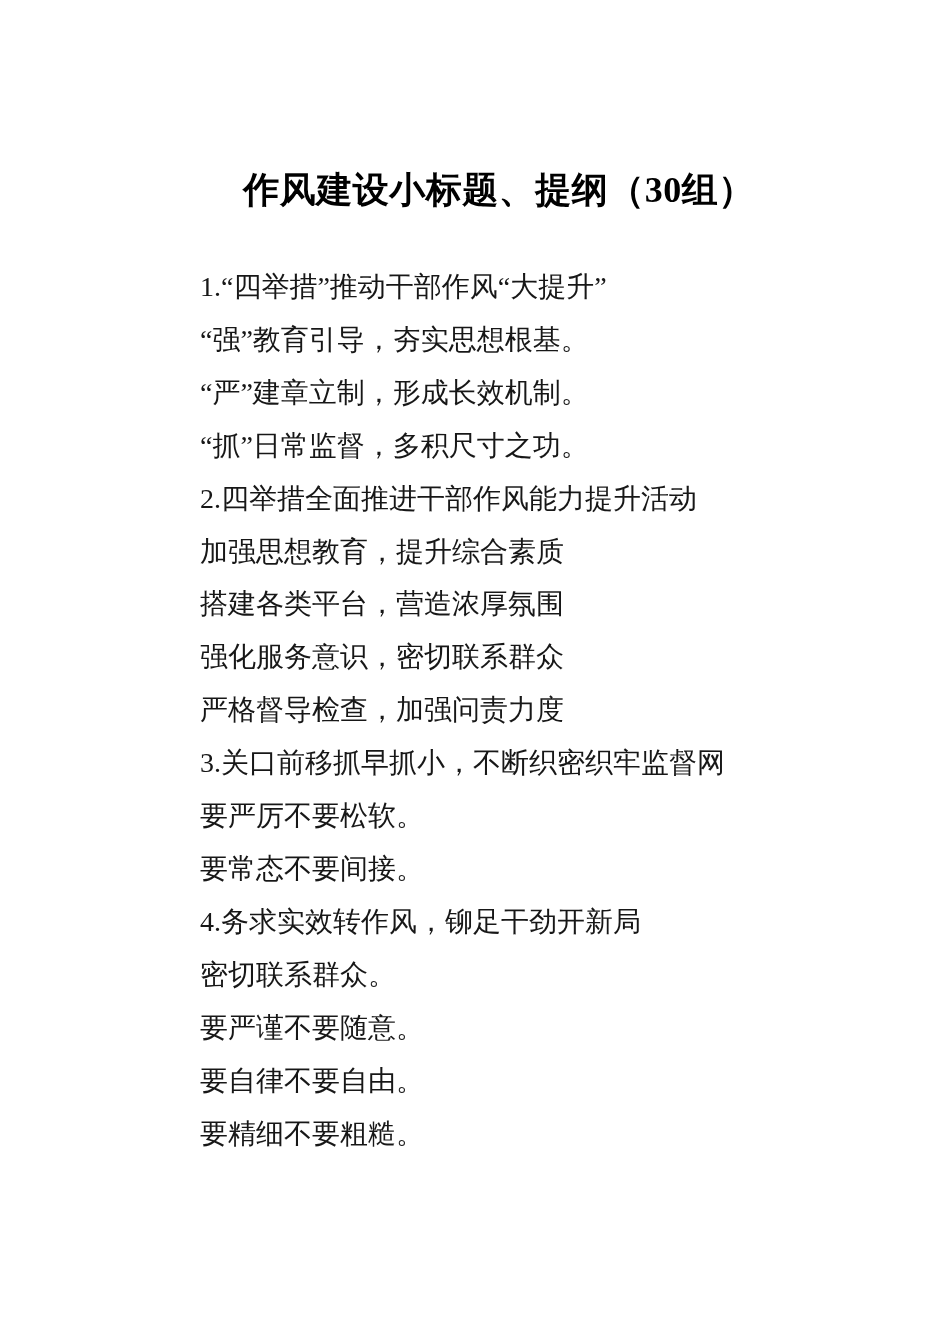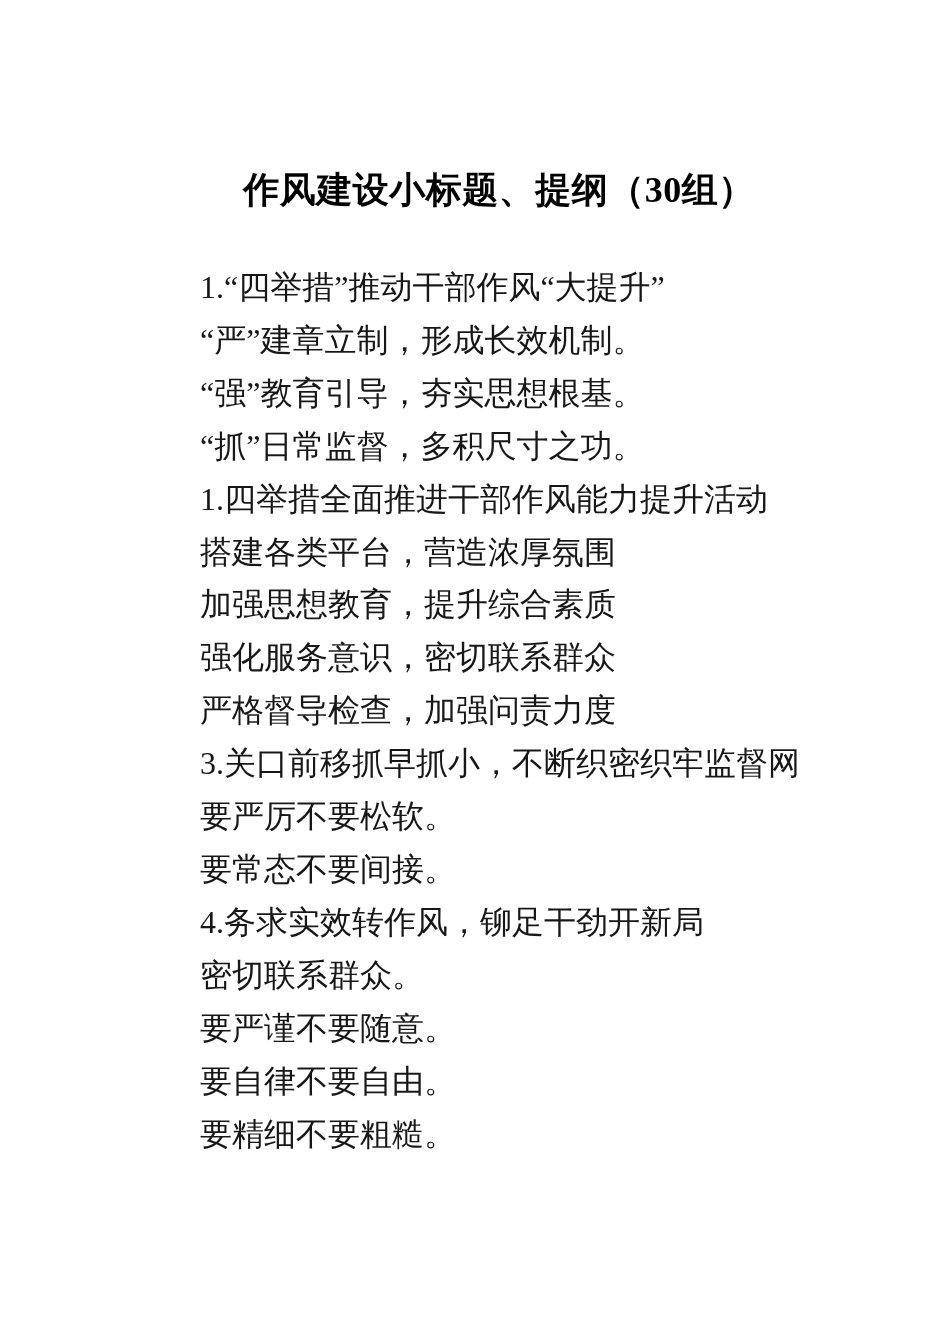--- a/index.html
+++ b/index.html
@@ -21,47 +21,47 @@
     font-weight: 700;
     letter-spacing: 0.5px;
     color: #000000;
   }
   .content {
     margin-top: 55px;
     padding-left: 152px;
     padding-right: 110px;
   }
   .line {
-    font-size: 32px;
+    font-size: 28px;
     line-height: 44.9px;
     font-weight: 400;
     color: #171717;
     white-space: nowrap;
   }
 </style>
 </head>
 <body>
 
 <div class="page">
 
   <h1 class="doc-title">作风建设小标题、提纲（30组）</h1>
 
   <div class="content">
 
     <section class="group">
       <p class="line heading">1.“四举措”推动干部作风“大提升”</p>
+      <p class="line">“强”教育引导，夯实思想根基。</p>
       <p class="line">“严”建章立制，形成长效机制。</p>
-      <p class="line">“强”教育引导，夯实思想根基。</p>
       <p class="line">“抓”日常监督，多积尺寸之功。</p>
     </section>
 
     <section class="group">
-      <p class="line heading">1.四举措全面推进干部作风能力提升活动</p>
+      <p class="line heading">2.四举措全面推进干部作风能力提升活动</p>
+      <p class="line">加强思想教育，提升综合素质</p>
       <p class="line">搭建各类平台，营造浓厚氛围</p>
-      <p class="line">加强思想教育，提升综合素质</p>
       <p class="line">强化服务意识，密切联系群众</p>
       <p class="line">严格督导检查，加强问责力度</p>
     </section>
 
     <section class="group">
       <p class="line heading">3.关口前移抓早抓小，不断织密织牢监督网</p>
       <p class="line">要严厉不要松软。</p>
       <p class="line">要常态不要间接。</p>
     </section>
 

